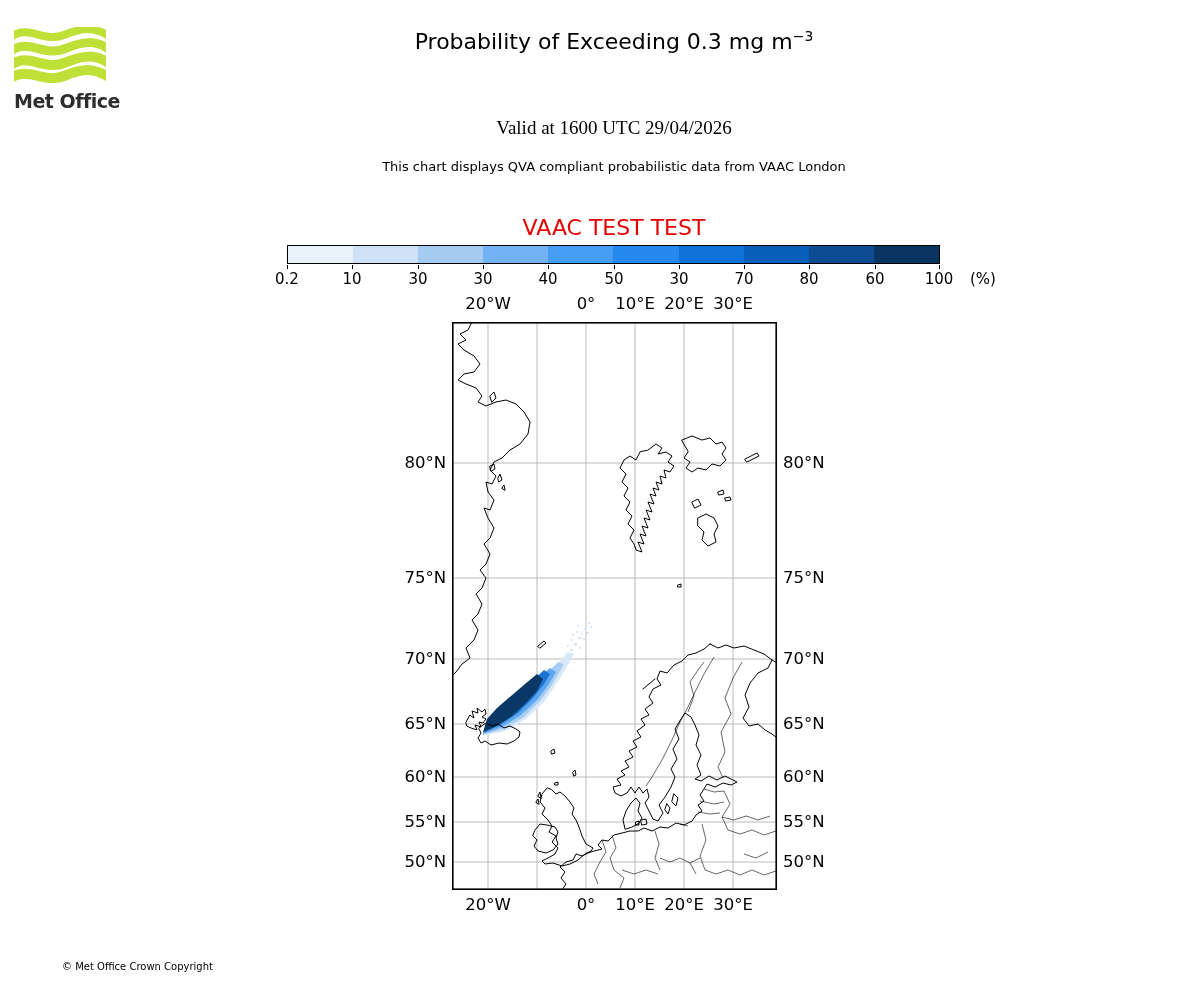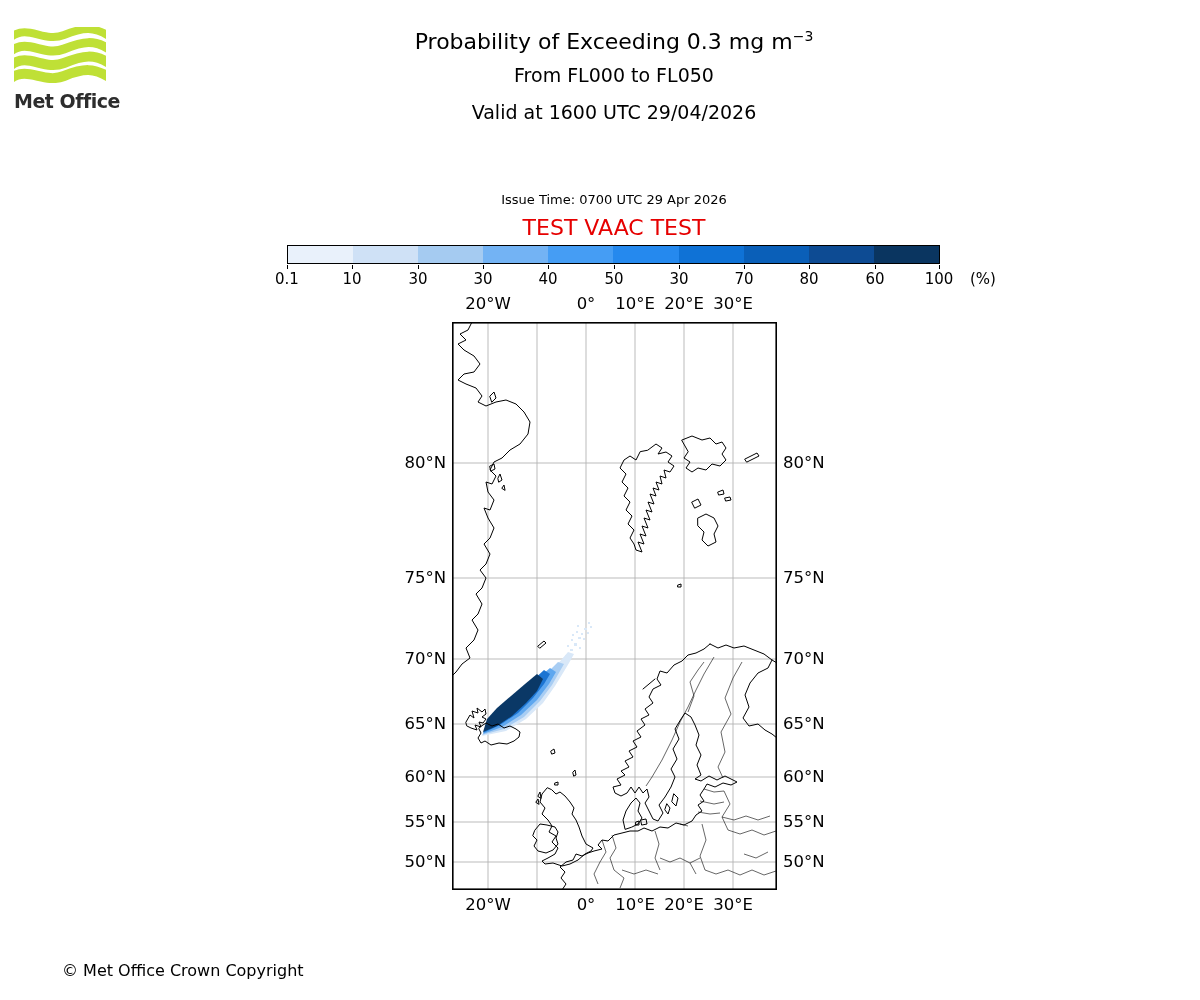--- a/index.html
+++ b/index.html
@@ -21,62 +21,61 @@
   .cbseg{flex:1 1 auto;height:100%;}
   .cbticks{position:absolute;left:287px;top:264px;width:660px;height:32px;}
   .cbtick{position:absolute;top:0;}
   .cbtick .tickmark{position:absolute;left:-0.5px;top:1px;width:1px;height:4px;background:#000;}
   .cbtick .ticklabel{position:absolute;left:-25px;top:6px;width:50px;text-align:center;font-size:15px;}
   .cbunit{position:absolute;left:970px;top:270px;font-size:15px;}
   
   .lonlab{position:absolute;width:60px;text-align:center;font-size:16.5px;white-space:nowrap;}
   .latlab-l{position:absolute;left:384px;width:62px;text-align:right;font-size:16.5px;white-space:nowrap;}
   .latlab-r{position:absolute;left:783px;width:62px;text-align:left;font-size:16.5px;white-space:nowrap;}
-  .copyright{position:absolute;left:62px;top:961px;font-size:16px;}
+  .copyright{position:absolute;left:62px;top:961px;font-size:10px;}
   svg{display:block;}
 </style>
 </head>
 <body>
 
 <div class="canvas">
 
   <div class="abs" style="left:14px;top:27px;width:92px;height:56px;">
     <svg width="92" height="56" viewBox="0 0 92 56">
       <g fill="none" stroke-linecap="butt">
         <path d="M-3 10 C 14 -3, 30 16, 50 8 S 80 0, 95 9" stroke-width="8" style="stroke: rgb(191, 224, 54);"></path>
         <path d="M-3 24 C 14 11, 30 30, 50 22 S 80 13, 95 22" stroke-width="9" style="stroke: rgb(191, 224, 54);"></path>
         <path d="M-3 38 C 14 25, 30 44, 50 36 S 80 27, 95 36" stroke-width="10" style="stroke: rgb(191, 224, 54);"></path>
         <path d="M-3 51 C 14 39, 30 57, 50 49 S 80 41, 95 50" stroke-width="10" style="stroke: rgb(191, 224, 54);"></path>
       </g>
     </svg>
   </div>
   <div class="abs logo-text" style="left: 14px; top: 90px; color: rgb(45, 45, 45);">Met Office</div>
 
   <div class="hline title" style="top:28px;"><span>Probability of Exceeding 0.3 mg m</span><sup>−3</sup></div>
-  <div class="hline sub" style="top:64px;">From FL000 to FL050</div>
-  <div class="hline sub" style="top:101px;">Valid at 1600 UTC 29/04/2026</div>
-  <div class="hline small" style="top:192px;">Issue Time: 0700 UTC 29 Apr 2026</div>
-  <div class="hline testline" style="top: 215px; color: rgb(230, 0, 0);">TEST VAAC TEST</div>
+  <div class="hline sub" style="top:117px;font-family:Liberation Serif, serif;">Valid at 1600 UTC 29/04/2026</div>
+  <div class="hline small" style="top:159px;">This chart displays QVA compliant probabilistic data from VAAC London</div>
+  <div class="hline testline" style="top: 215px; color: rgb(230, 0, 0);">VAAC TEST TEST</div>
 
   <div class="cbar">
     <div class="cbseg" style="background: rgb(233, 241, 251);"></div>
     <div class="cbseg" style="background: rgb(207, 225, 246);"></div>
     <div class="cbseg" style="background: rgb(165, 203, 241);"></div>
     <div class="cbseg" style="background: rgb(115, 179, 244);"></div>
     <div class="cbseg" style="background: rgb(69, 157, 244);"></div>
     <div class="cbseg" style="background: rgb(37, 137, 238);"></div>
     <div class="cbseg" style="background: rgb(15, 114, 214);"></div>
     <div class="cbseg" style="background: rgb(10, 95, 184);"></div>
     <div class="cbseg" style="background: rgb(13, 75, 147);"></div>
     <div class="cbseg" style="background: rgb(10, 53, 96);"></div>
   </div>
   <div class="cbticks">
     <span class="cbtick" style="left:0px;">
         <span class="tickmark"></span>
-        <span class="ticklabel">0.1</span>
+        <span class="ticklabel">0.2</span>
       </span>
     <span class="cbtick" style="left:65px;">
         <span class="tickmark"></span>
         <span class="ticklabel">10</span>
       </span>
     <span class="cbtick" style="left:131px;">
         <span class="tickmark"></span>
         <span class="ticklabel">30</span>
       </span>
     <span class="cbtick" style="left:196px;">

